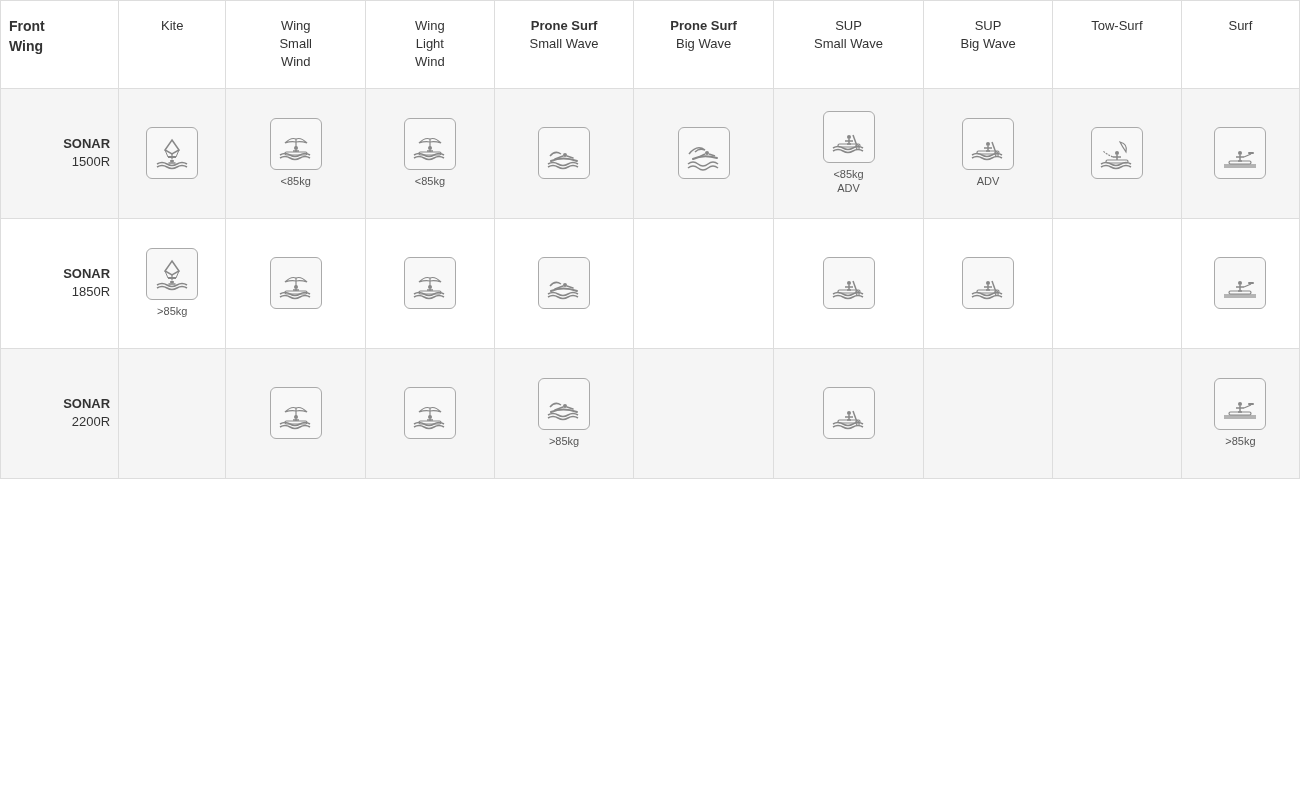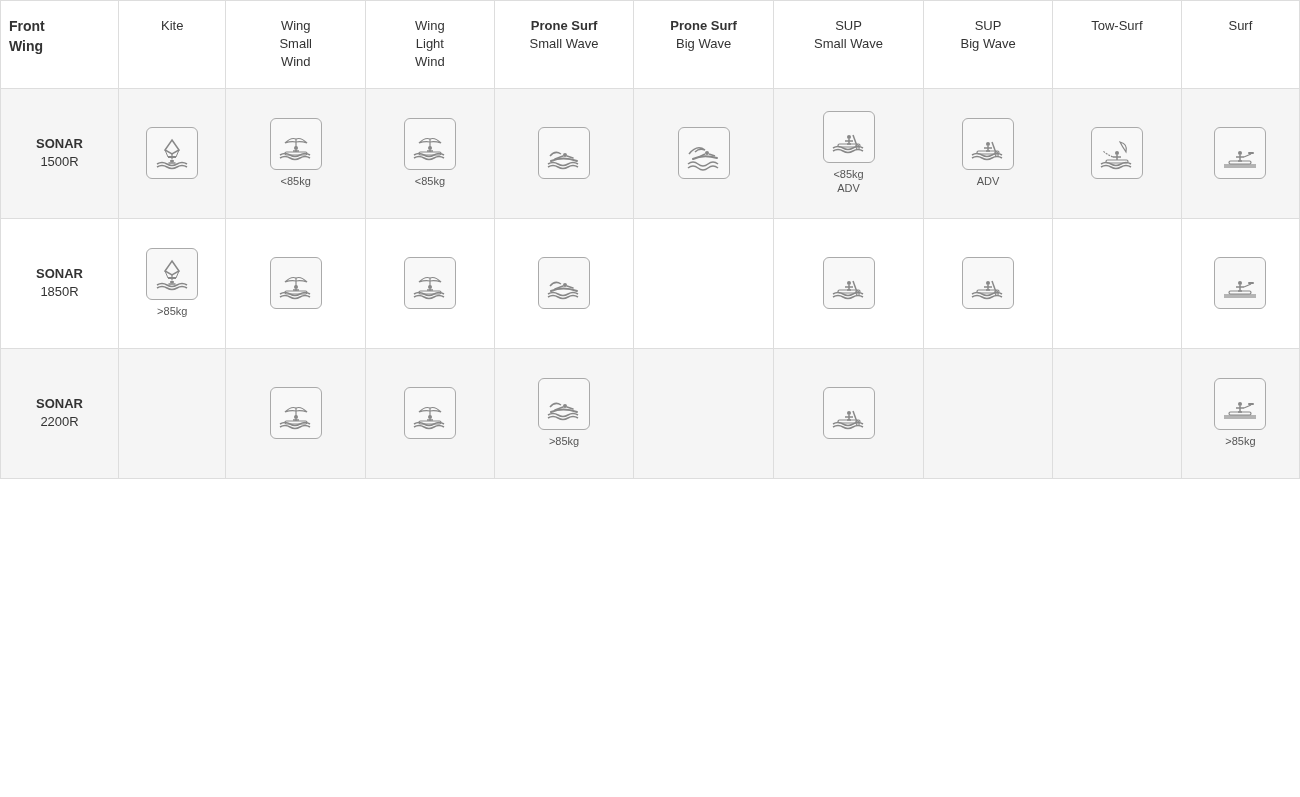--- a/index.html
+++ b/index.html
@@ -33,21 +33,21 @@
       vertical-align: top;
       padding-top: 16px;
       padding-bottom: 16px;
     }
     th.first-col {
       text-align: left;
       font-size: 14px;
       font-weight: 700;
     }
     td.product-name {
-      text-align: center;
+      text-align: right;
       font-size: 13px;
       font-weight: 500;
       line-height: 1.4;
     }
     tr.data-row td {
       height: 130px;
     }
     tr.data-row:nth-child(odd) td {
       background: #f5f5f5;
     }

